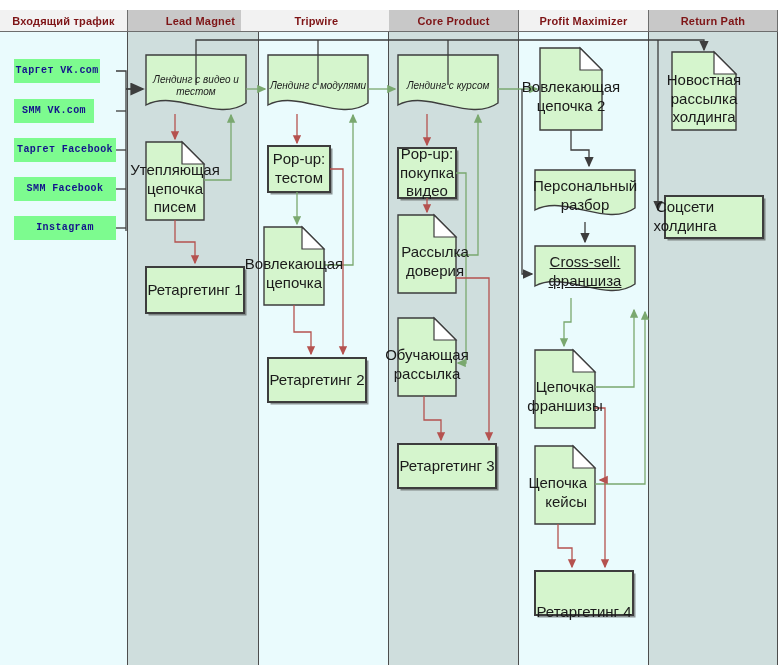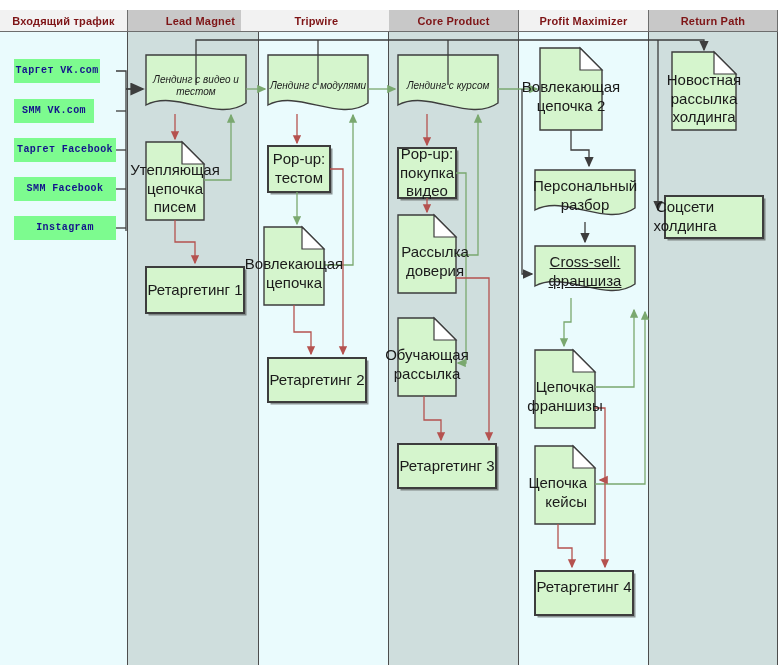--- a/index.html
+++ b/index.html
@@ -184,17 +184,17 @@
       <div class="shapelabel ital" style="left: 398px; top: 45px; width: 100px; height: 62px; text-align: right;">Лендинг с курсом</div>
       <div class="shapelabel" style="left: 398px; top: 138px; width: 58px; height: 50px;">Pop-up: покупка видео</div>
       <div class="shapelabel" style="left: 398px; top: 221px; width: 74px; height: 62px;">Рассылка доверия</div>
       <div class="shapelabel" style="left: 398px; top: 324px; width: 58px; height: 62px;">Обучающая рассылка</div>
       <div class="shapelabel" style="left: 398px; top: 434px; width: 98px; height: 44px;">Ретаргетинг 3</div>
       <div class="shapelabel" style="left: 540px; top: 54px; width: 62px; height: 66px;">Вовлекающая цепочка 2</div>
       <div class="shapelabel" style="left: 535px; top: 160px; width: 100px; height: 52px;">Персональный разбор</div>
       <div class="shapelabel" style="left: 535px; top: 236px; width: 100px; height: 52px; text-decoration: underline;">Cross-sell: франшиза</div>
       <div class="shapelabel" style="left: 535px; top: 356px; width: 60px; height: 62px;">Цепочка франшизы</div>
       <div class="shapelabel" style="left: 527px; top: 452px; width: 60px; height: 62px; text-align: right;">Цепочка кейсы</div>
-      <div class="shapelabel" style="left: 535px; top: 547px; width: 98px; height: 60px;">Ретаргетинг 4</div>
+      <div class="shapelabel" style="left: 535px; top: 572px; width: 98px; height: 60px;">Ретаргетинг 4</div>
       <div class="shapelabel" style="left: 672px; top: 58px; width: 64px; height: 62px;">Новостная рассылка холдинга</div>
       <div class="shapelabel" style="left: 636px; top: 186px; width: 98px; height: 42px;">Соцсети холдинга</div>
     </div>
 </div>
 
 </body></html>

